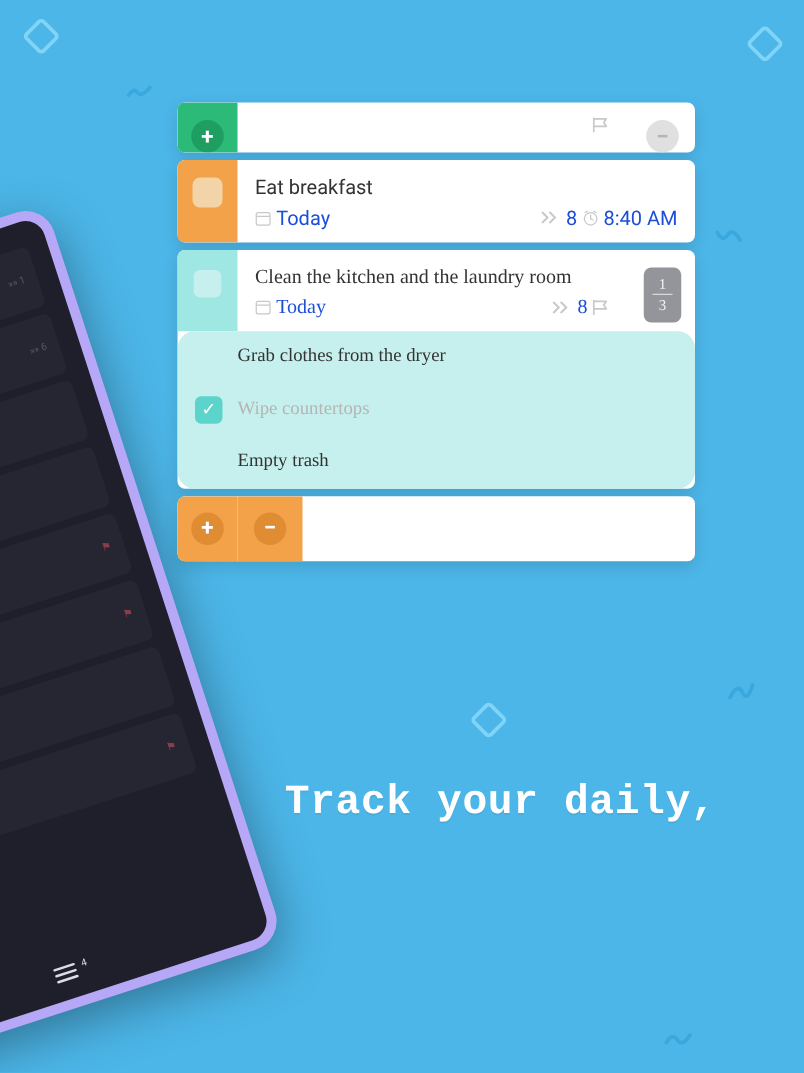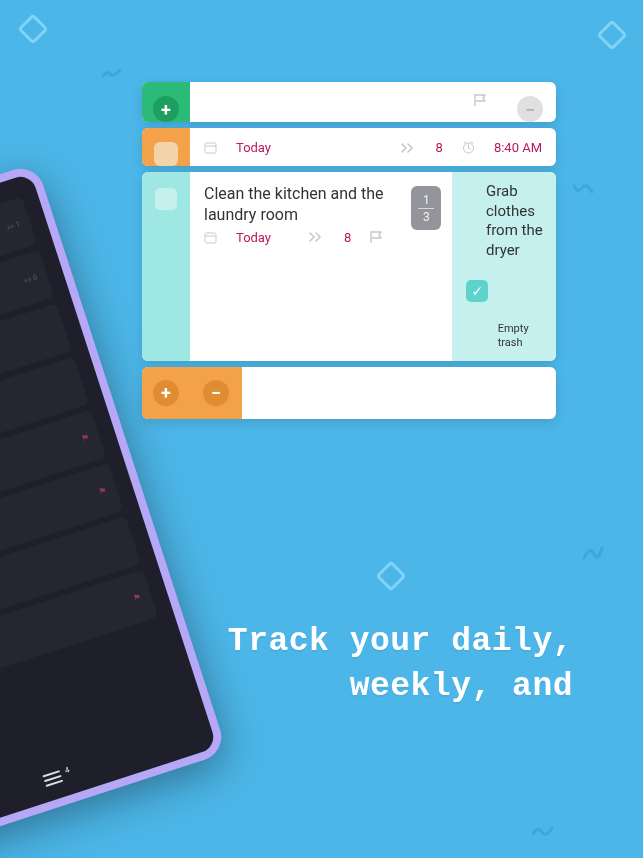--- a/index.html
+++ b/index.html
@@ -127,23 +127,23 @@
     display: flex;
     flex-direction: column;
     gap: 4px;
     min-width: 0;
   }
   .title { font-size: 16px; color: #333; line-height: 1.3; }
   .title.done { color: #b5b5b5; }
   .meta {
     display: flex;
     align-items: center;
-    gap: 19px;
-    font-size: 13px;
-    color: #be185d;
+    gap: 4px;
+    font-size: 16px;
+    color: #1d4ed8;
   }
   .meta .spacer { flex: 1; }
   .meta svg { flex-shrink: 0; }
 
   .right-col {
     width: 52px;
     display: flex;
     align-items: flex-start;
     justify-content: center;
     padding-top: 14px;
@@ -169,34 +169,35 @@
   .sub {
     display: flex;
     align-items: center;
     gap: 12px;
     padding: 10px 14px;
   }
   .sub-list {
     background: #c6f0ed;
     display: flex;
     flex-direction: column;
+    border-radius: 14px;
   }
   .sub-list .sub { background: transparent; }
 
   
   .card4 .left-col, .card4 .right-col { background: #f3a24a; align-items:center; padding-top:0; height:52px; }
   .card4 .body { padding: 14px; }
   .card4 { align-items: center; }
 
   
   .hero {
     position: absolute;
     right: 70px;
     top: 620px;
-    text-align: right;
+    text-align: left;
     color: #fff;
     font-family: "Courier New", monospace;
     font-weight: bold;
     font-size: 33px;
     line-height: 1.35;
     letter-spacing: 0.5px;
     text-shadow: 0 2px 0 rgba(0,0,0,0.05);
   }
 
   .flag-icon { width: 16px; height: 12px; }
@@ -273,41 +274,42 @@
     <div class="right-col">
       <div class="minus-circle minus-grey">−</div>
     </div>
   </div>
 
   <div class="card">
     <div class="left-col left-orange">
       <div class="check-sq"></div>
     </div>
     <div class="body">
+      <div class="title">Eat breakfast</div>
       <div class="meta">
         <svg width="13" height="13" viewBox="0 0 13 13">
             <rect x="1" y="2" width="11" height="10" rx="1.5" stroke="#c8c8c8" fill="none"></rect>
             <path d="M1 5h11" stroke="#c8c8c8"></path>
           </svg>
         <span>Today</span>
         <span class="spacer"></span>
         <svg width="16" height="10" viewBox="0 0 16 10">
             <path d="M1 1l4 4-4 4M7 1l4 4-4 4" stroke="#c8c8c8" stroke-width="1.6" fill="none" stroke-linecap="round"></path>
           </svg>
         <span>8</span>
         <svg width="13" height="13" viewBox="0 0 13 13">
             <circle cx="6.5" cy="7" r="5" stroke="#c8c8c8" fill="none"></circle>
             <path d="M6.5 4v3l2 1M2 2l2-1M11 2l-2-1" stroke="#c8c8c8" fill="none" stroke-linecap="round"></path>
           </svg>
         <span>8:40 AM</span>
       </div>
     </div>
   </div>
 
-  <div class="card" style="overflow:hidden;">
+  <div class="card" style="flex-direction:column; overflow:hidden;font-family:Liberation Serif, serif;">
     <div style="display:flex; align-items:stretch;">
       <div class="left-col left-cyan">
         <div class="check-cyan-empty"></div>
       </div>
       <div class="body">
         <div class="title">Clean the kitchen and the laundry room</div>
         <div class="meta">
           <svg width="13" height="13" viewBox="0 0 13 13">
               <rect x="1" y="2" width="11" height="10" rx="1.5" stroke="#c8c8c8" fill="none"></rect>
               <path d="M1 5h11" stroke="#c8c8c8"></path>
@@ -331,35 +333,35 @@
         </div>
       </div>
     </div>
     <div class="sub-list">
       <div class="sub">
         <div class="check-cyan-empty"></div>
         <div class="title" style="font-size:15px;">Grab clothes from the dryer</div>
       </div>
       <div class="sub">
         <div class="check-cyan-filled">✓</div>
+        <div class="title done" style="font-size:15px;">Wipe countertops</div>
       </div>
       <div class="sub">
         <div class="check-cyan-empty"></div>
-        <div class="title" style="font-size:11px;">Empty trash</div>
+        <div class="title" style="font-size:15px;">Empty trash</div>
       </div>
     </div>
   </div>
 
   <div class="card card4">
     <div class="left-col">
       <div class="plus-circle plus-orange">+</div>
     </div>
     <div class="right-col">
       <div class="minus-circle minus-orange">−</div>
     </div>
   </div>
 
 </div>
 
 <div class="hero">
   <div>Track your daily,</div>
-  <div>weekly, and</div>
 </div>
 
 </body></html>

